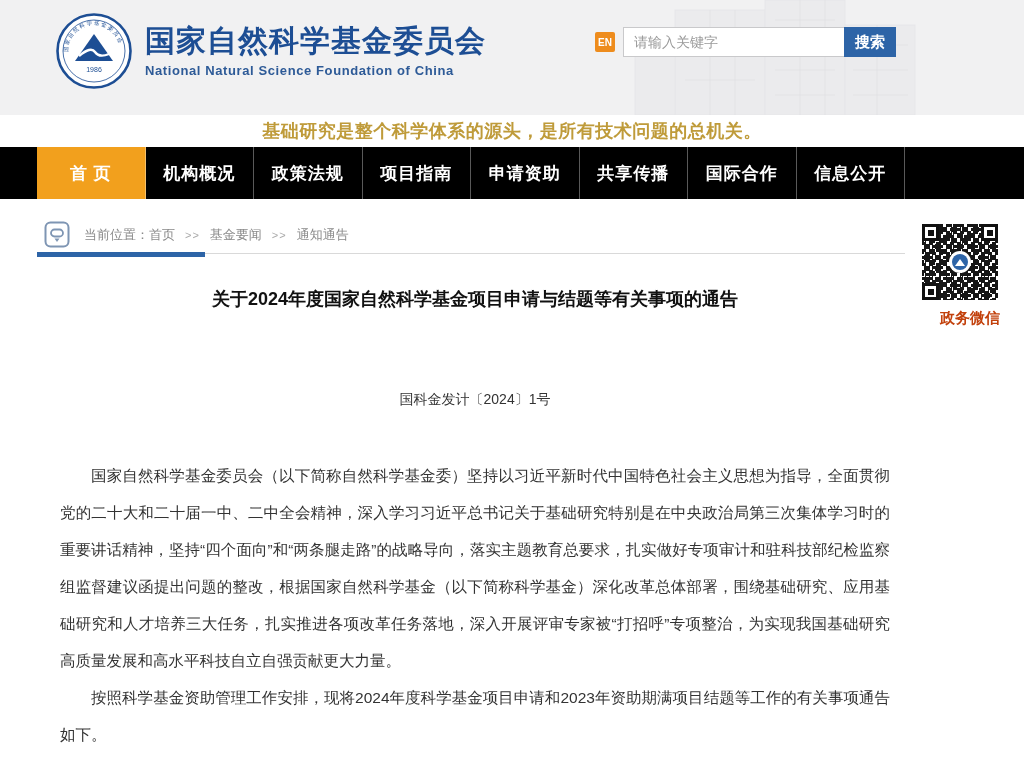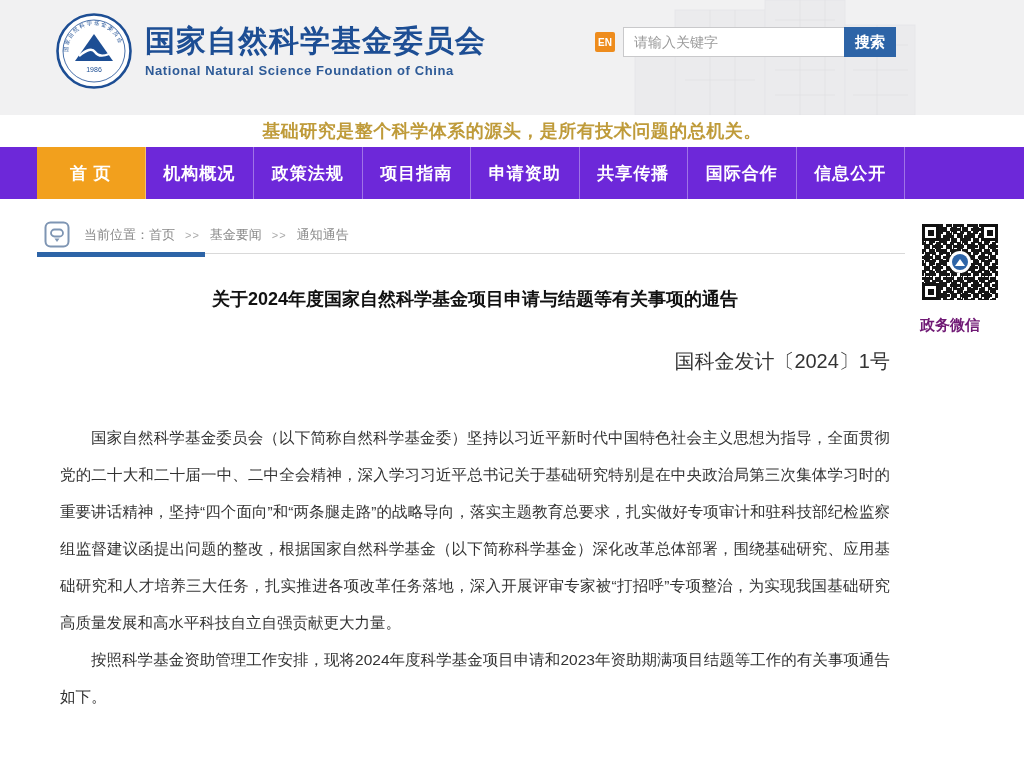--- a/index.html
+++ b/index.html
@@ -25,21 +25,21 @@
   .search-input::placeholder { color:#9a9a9a; }
   .search-btn { width:52px; height:30px; background:#2d64a7; color:#fff; border:none; font-size:15px;
                 cursor:pointer; font-family:inherit;font-weight:bold; }
 
   
   .slogan-bar { position:absolute; left:0; top:115px; width:1024px; height:32px; background:#fff;
                 display:flex; align-items:center; justify-content:center; }
   .slogan-text { font-size:18px; font-weight:bold; color:#bf9b3a; letter-spacing:.5px; }
 
   
-  .nav { position:absolute; left:0; top:147px; width:1024px; height:52px; background:#6d28d9; }
+  .nav { position:absolute; left:0; top:147px; width:1024px; height:52px; background:#000000; }
   .nav-inner { position:absolute; left:37px; top:0; height:52px; display:flex; }
   .nav-item { width:108.5px; height:52px; display:flex; align-items:center; justify-content:center;
               color:#fff; font-size:17px; font-weight:bold; letter-spacing:1px;
               border-right:1px solid rgba(255,255,255,.35); cursor:pointer; }
   .nav-item.active { background:#f2a01d; }
 
   
   .breadcrumb-row { position:absolute; left:44px; top:221px; display:flex; align-items:center; }
   .crumb-icon { width:26px; height:27px; margin-right:14px; }
   .crumb-text { font-size:13px; color:#8a8a8a; display:flex; align-items:center; }
@@ -61,32 +61,32 @@
     background-color:#fff; }
   .finder { position:absolute; width:17px; height:17px; border:3px solid #111; background:#fff;
             display:flex; align-items:center; justify-content:center; }
   .finder::after { content:""; width:6px; height:6px; background:#111; }
   .finder.tl { left:2px; top:2px; } .finder.tr { right:2px; top:2px; } .finder.bl { left:2px; bottom:2px; }
   .qr-badge { position:absolute; left:29px; top:29px; width:22px; height:22px; border-radius:50%;
               background:#fff; display:flex; align-items:center; justify-content:center; }
   .qr-badge-inner { width:16px; height:16px; border-radius:50%; background:#2d64a7; position:relative; }
   .qr-badge-inner::after { content:""; position:absolute; left:3px; top:5px; width:0; height:0;
               border-left:5px solid transparent; border-right:5px solid transparent; border-bottom:7px solid #fff; }
-  .qr-caption { margin-top:14px; text-align:left; font-size:15px; font-weight:bold; color:#701a75; }
+  .qr-caption { margin-top:7px; text-align:right; font-size:15px; font-weight:bold; color:#c2410c; }
 
   
   .article { position:absolute; left:60px; top:287px; width:830px; }
   .article-title { text-align:center; font-size:18px; font-weight:bold; color:#111; line-height:24px; }
   .meta-bar { margin-top:8px; border-top:1px solid #d8d8d8; border-bottom:1px solid #d8d8d8;
               height:28px; display:flex; align-items:center; justify-content:center;
               font-size:12.5px; color:#4a4a4a; }
   .meta-bar span { margin:0 11px; white-space:nowrap; }
   .meta-bar .action { cursor:pointer; }
   .meta-date-val { margin-left:-6px !important; }
-  .doc-number { margin-top:40px; text-align:right; font-size:20px; color:#333; line-height:20px; }
+  .doc-number { margin-top:78px; text-align:center; font-size:14px; color:#333; line-height:20px; }
   .body-text { margin-top:48px; font-size:15.5px; color:#333; line-height:37px; text-align:justify; }
   .body-text p { text-indent:2em; }
 </style>
 </head>
 <body>
 
 <div class="page">
 
   <div class="header">
     <svg class="watermark" viewBox="0 0 330 115">

